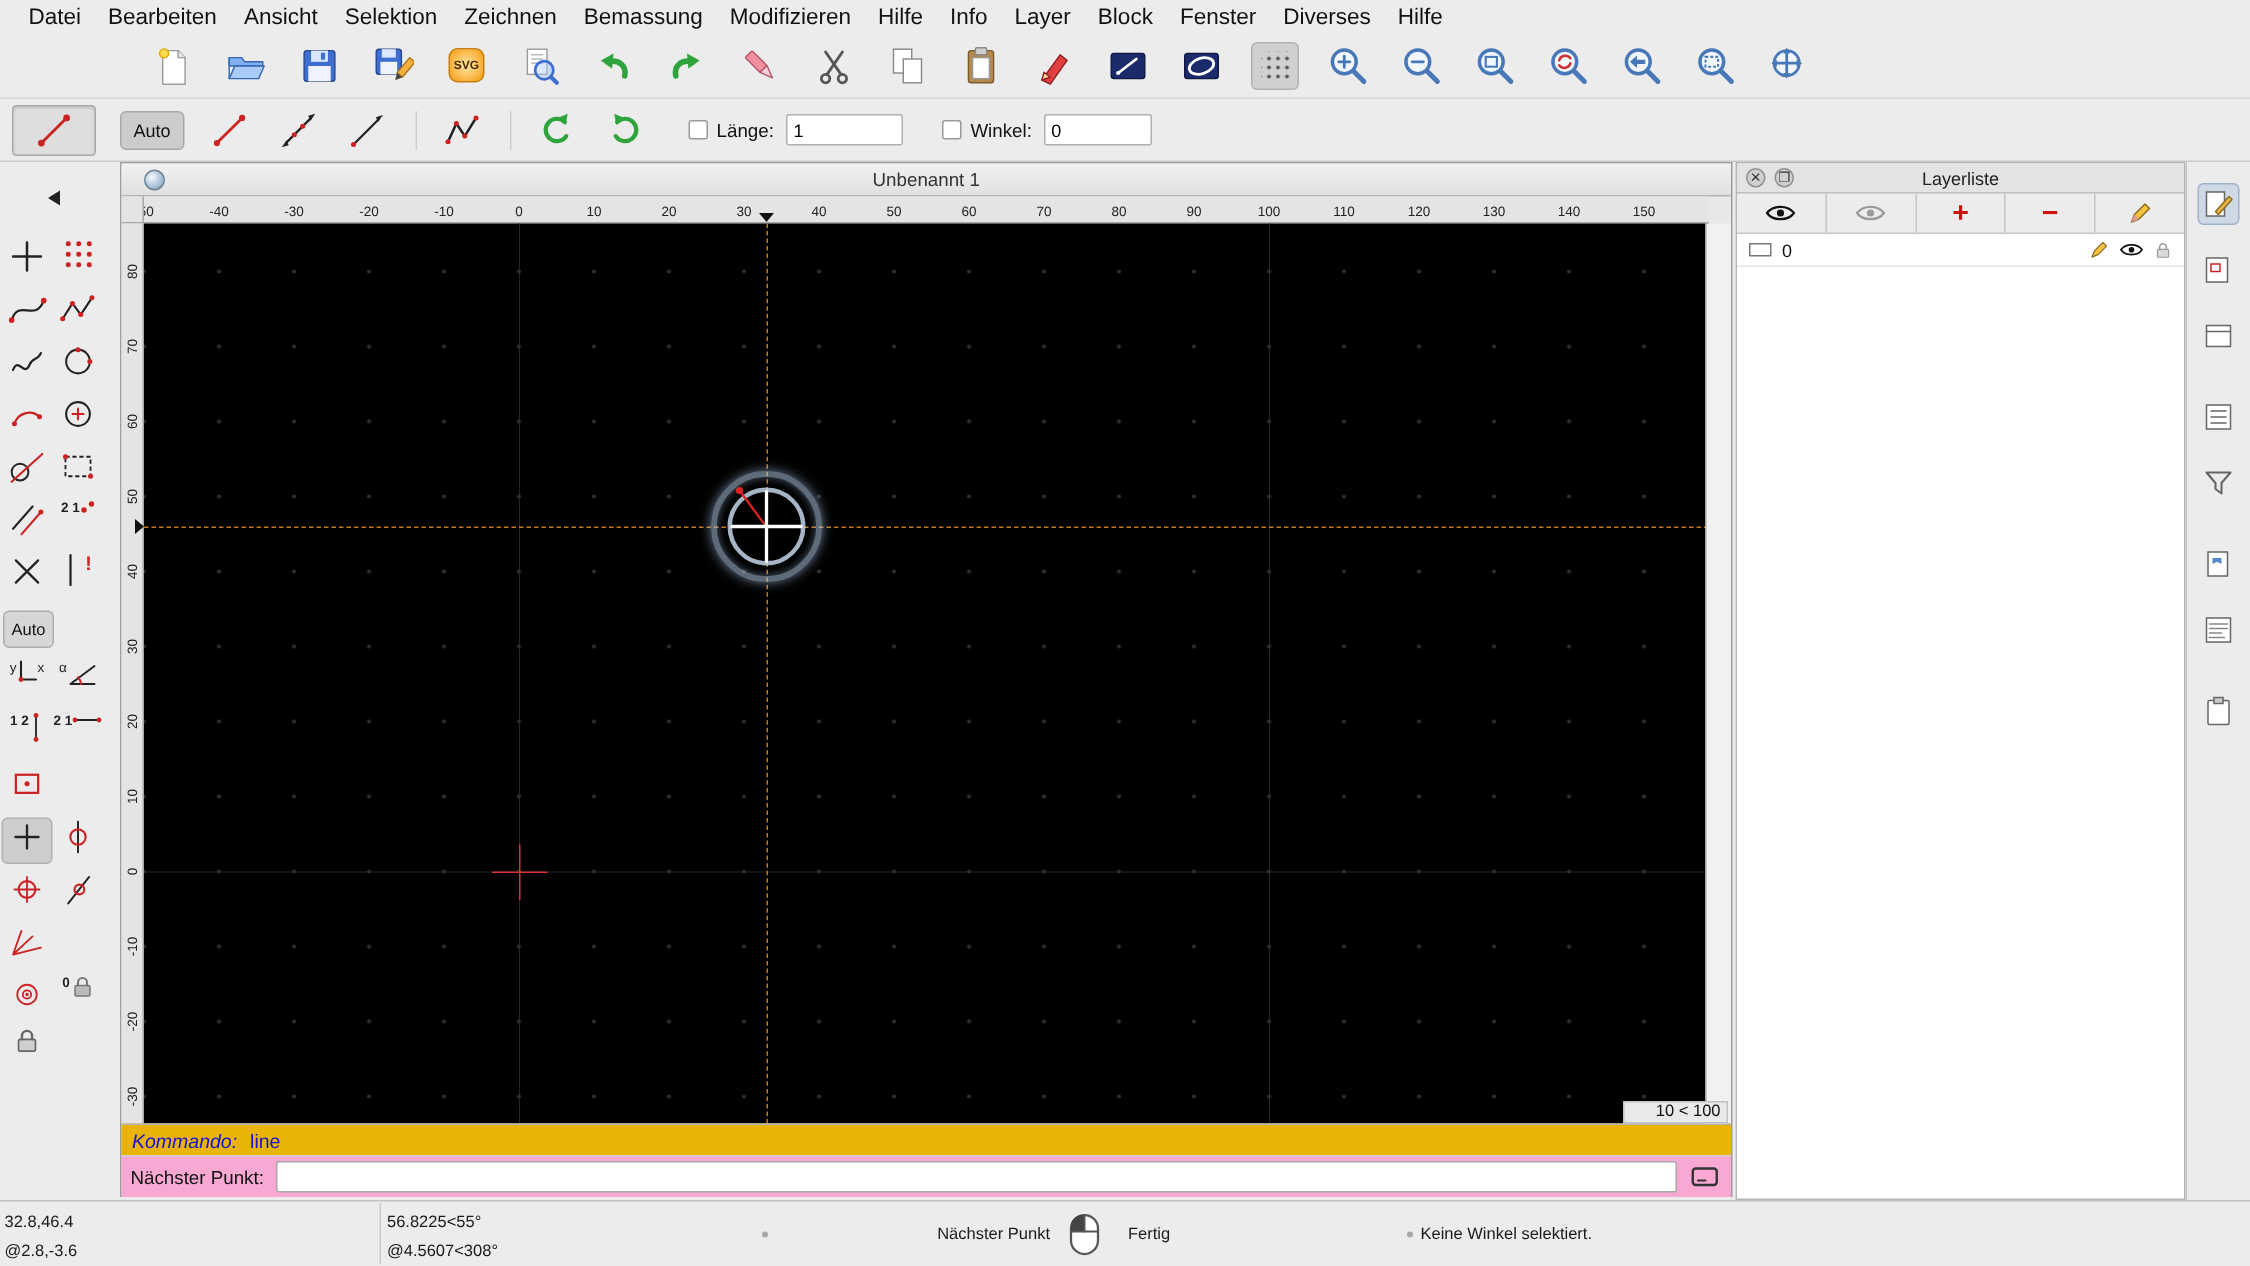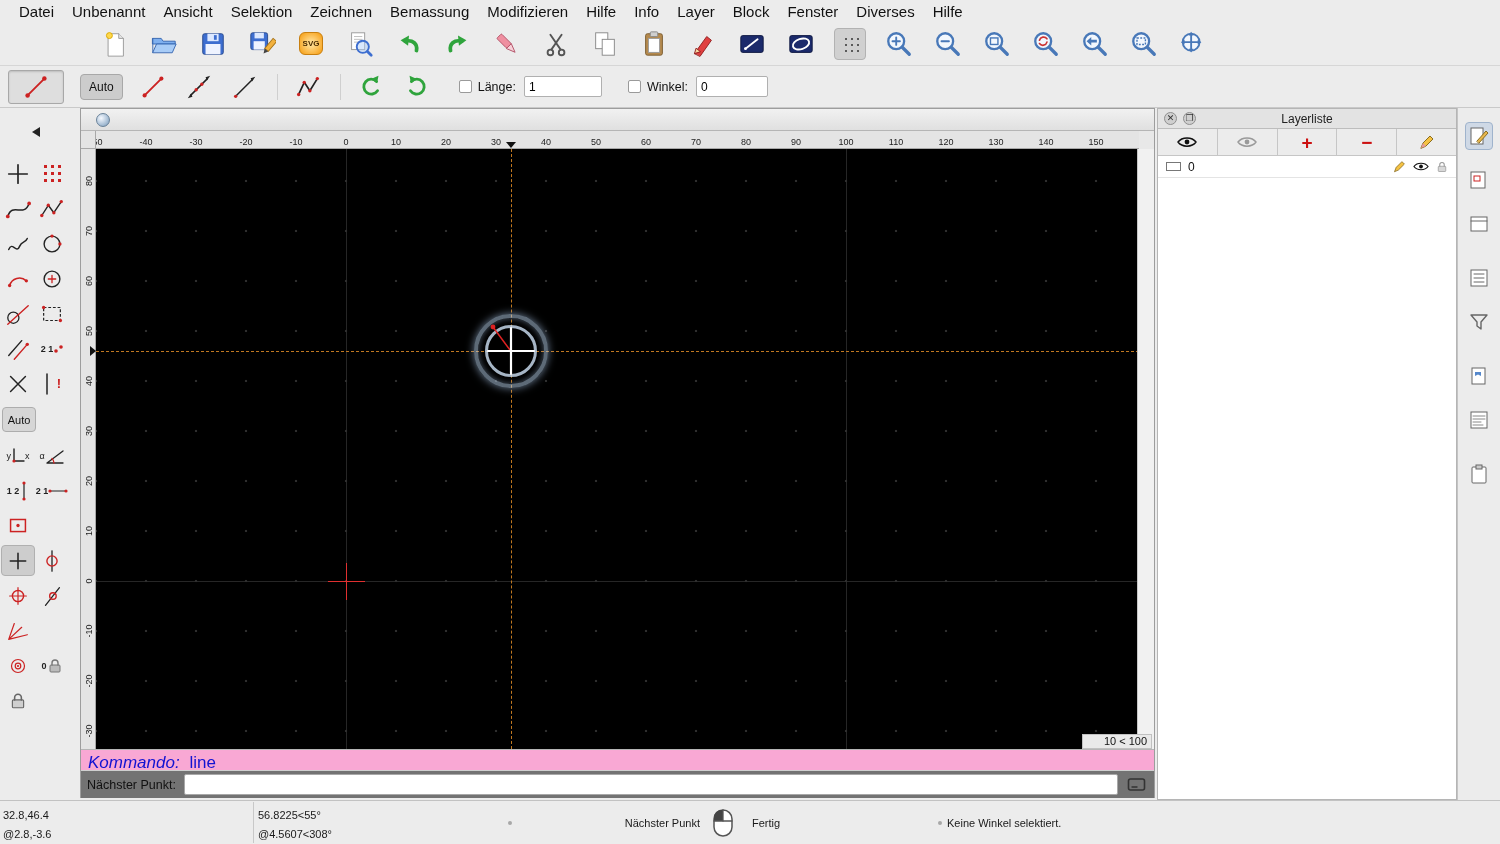--- a/index.html
+++ b/index.html
@@ -53,21 +53,21 @@
     font-size:12px; padding:0 4px; }
 
   
   #sidebar { position:absolute; top:108px; left:0; width:72px; bottom:44px;
     background:#ececec; padding-top:12px; }
   .side-arrow { height:24px; margin:0 3px 14px 3px; display:flex; align-items:center;
     justify-content:center; border-radius:4px; }
   .tri-left { width:0; height:0; border-top:5px solid transparent;
     border-bottom:5px solid transparent; border-right:8px solid #222; }
   .side-row { display:flex; padding-left:1px; margin-bottom:4px; }
-  .sbtn { width:34px; height:31px; display:flex; align-items:center; justify-content:center;
+  .sbtn { width:34px; height:31px; display:flex; justify-content:center;
     border-radius:4px; position:relative; flex:none; }
   .sbtn.pressed { background:#cdcdcd; border:1px solid #b0b0b0; }
   .sbtn .tnum { font-size:9px; font-weight:bold; color:#222; }
   .sbtn .exc { font-size:13px; font-weight:bold; color:#cc2222; margin-left:2px; }
   .sbtn .axlbl { font-size:9px; color:#222; }
   .dotgrid { width:23px; height:23px;
     background-image:radial-gradient(circle,#cc2222 1.5px,transparent 1.9px);
     background-size:7px 7px; background-position:1px 1px; }
   .autobtn { width:34px; height:25px; margin:8px 0 8px 2px; display:flex; align-items:center;
     justify-content:center; background:#d6d6d6; border:1px solid #adadad; border-radius:4px;
@@ -117,25 +117,25 @@
     border:4px solid rgba(186,212,238,.5); border-radius:50%;
     box-shadow:0 0 8px rgba(170,200,235,.65), inset 0 0 6px rgba(170,200,235,.45); }
   .snap-inner { position:absolute; left:389px; top:176px; width:52px; height:52px;
     border:3px solid rgba(208,226,246,.8); border-radius:50%; }
   #cursor-svg { position:absolute; left:0; top:0; }
   #vscroll { position:absolute; right:0; top:40px; width:17px; height:600px; background:#f1f1f1;
     border-left:1px solid #c6c6c6; }
   #gridstatus { position:absolute; right:2px; top:625px; width:70px; height:15px;
     background:#e9e9e9; border:1px solid #c0c0c0; font-size:11px; line-height:13px;
     text-align:right; padding-right:4px; z-index:4; }
-  #cmdline1 { position:absolute; left:0; right:0; top:640px; height:21px; background:#f9a8d4;
-    border-top:1px solid #b5b5b5; font-size:17px; padding:3px 0 0 7px; }
+  #cmdline1 { position:absolute; left:0; right:0; top:640px; height:21px; background:#eab308;
+    border-top:1px solid #b5b5b5; font-size:13px; padding:3px 0 0 7px; }
   #cmdline1 .cmd-label { color:#1313d2; font-style:italic; }
   #cmdline1 .cmd-value { color:#1313d2; margin-left:5px; }
-  #cmdline2 { position:absolute; left:0; right:0; top:661px; height:28px; background:#737373;
+  #cmdline2 { position:absolute; left:0; right:0; top:661px; height:28px; background:#f9a8d4;
     border-top:1px solid #cfcfcf; display:flex; align-items:center; padding:0 6px; }
   #cmdline2 label { font-size:12.5px; margin-right:8px; white-space:nowrap; }
   #prompt-input { flex:1; height:21px; border:1px solid #a8a8a8; border-radius:2px;
     background:#fff; font-family:"Liberation Sans",sans-serif; font-size:12px; padding:0 4px; }
   .kbd-btn { width:22px; height:18px; margin-left:8px; display:flex; align-items:center;
     justify-content:center; }
 
   
   #rpanel { position:absolute; left:1157px; top:108px; width:300px; height:692px;
     background:#fff; border:1px solid #b5b5b5; }
@@ -176,21 +176,21 @@
   .sb-mouse { position:absolute; left:712px; top:7px; }
   .sb-right-hint { position:absolute; left:752px; top:16px; }
   .sb-selection { position:absolute; left:947px; top:16px; }
 </style>
 </head>
 <body>
 
 <div id="menubar">
   <div style="display:flex;">
       <span class="menu-item">Datei</span>
-      <span class="menu-item">Unbenannt</span>
+      <span class="menu-item">Bearbeiten</span>
       <span class="menu-item">Ansicht</span>
       <span class="menu-item">Selektion</span>
       <span class="menu-item">Zeichnen</span>
       <span class="menu-item">Bemassung</span>
       <span class="menu-item">Modifizieren</span>
       <span class="menu-item">Hilfe</span>
       <span class="menu-item">Info</span>
       <span class="menu-item">Layer</span>
       <span class="menu-item">Block</span>
       <span class="menu-item">Fenster</span>
@@ -638,20 +638,21 @@
         <rect x="3" y="7" width="10" height="7" rx="1" fill="#cfcfcf" stroke="#666"></rect>
         <path d="M5 7V5a3 3 0 0 1 6 0v2" fill="none" stroke="#666" stroke-width="1.4"></path>
       </svg>
     </div>
   </div>
 </div>
 
 <div id="cadwin">
   <div id="wtitle">
     <span class="win-icon"></span>
+    <span class="title-text">Unbenannt 1</span>
   </div>
   <div id="rcorner"></div>
   <div id="hruler">
     <span style="display:inline-block; white-space:nowrap;"><span class="hlab">-50</span><span class="hlab">-40</span><span class="hlab">-30</span><span class="hlab">-20</span><span class="hlab">-10</span><span class="hlab">0</span><span class="hlab">10</span><span class="hlab">20</span><span class="hlab">30</span><span class="hlab">40</span><span class="hlab">50</span><span class="hlab">60</span><span class="hlab">70</span><span class="hlab">80</span><span class="hlab">90</span><span class="hlab">100</span><span class="hlab">110</span><span class="hlab">120</span><span class="hlab">130</span><span class="hlab">140</span><span class="hlab">150</span></span>
     <span class="hmarker" style="left:410px"></span>
   </div>
   <div id="vruler">
     <div>
         <div class="vlab">80</div>
         <div class="vlab">70</div>

